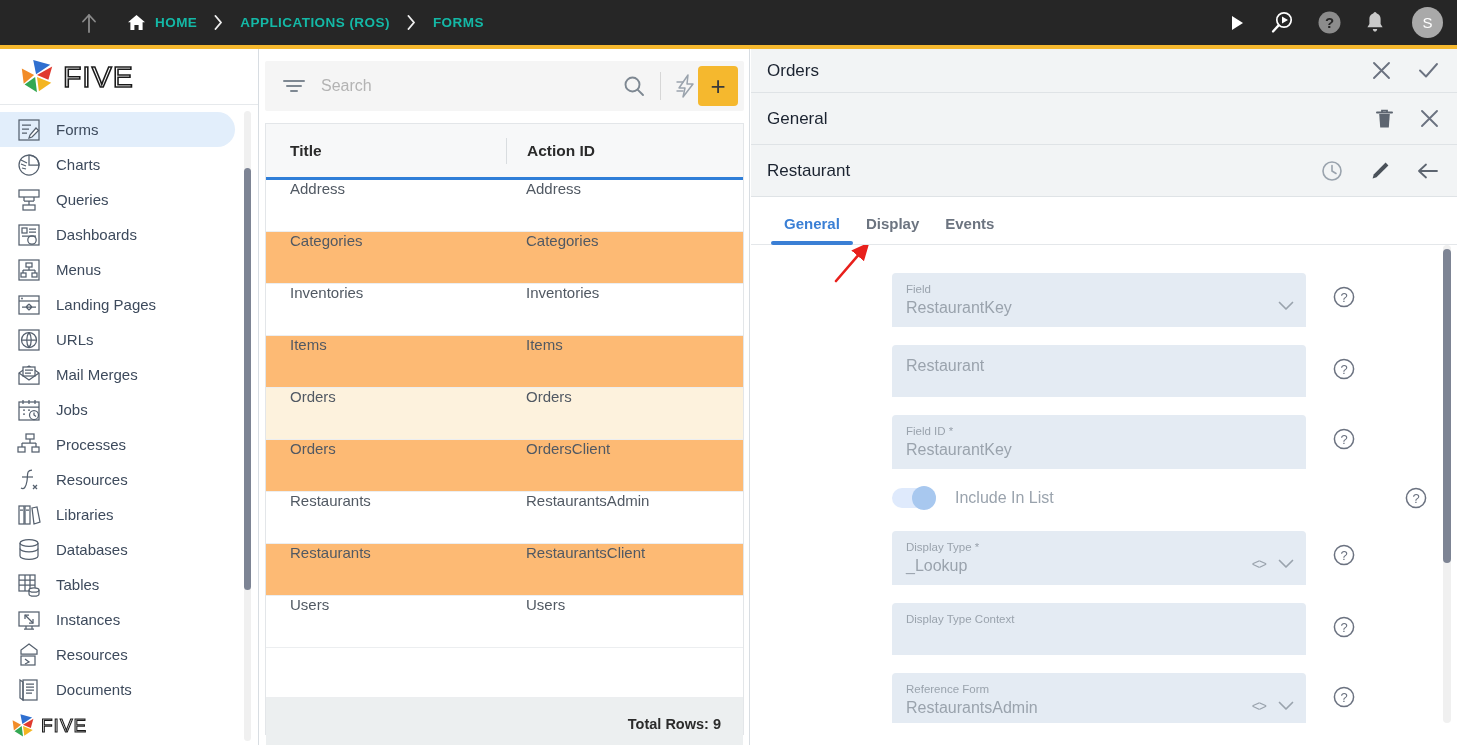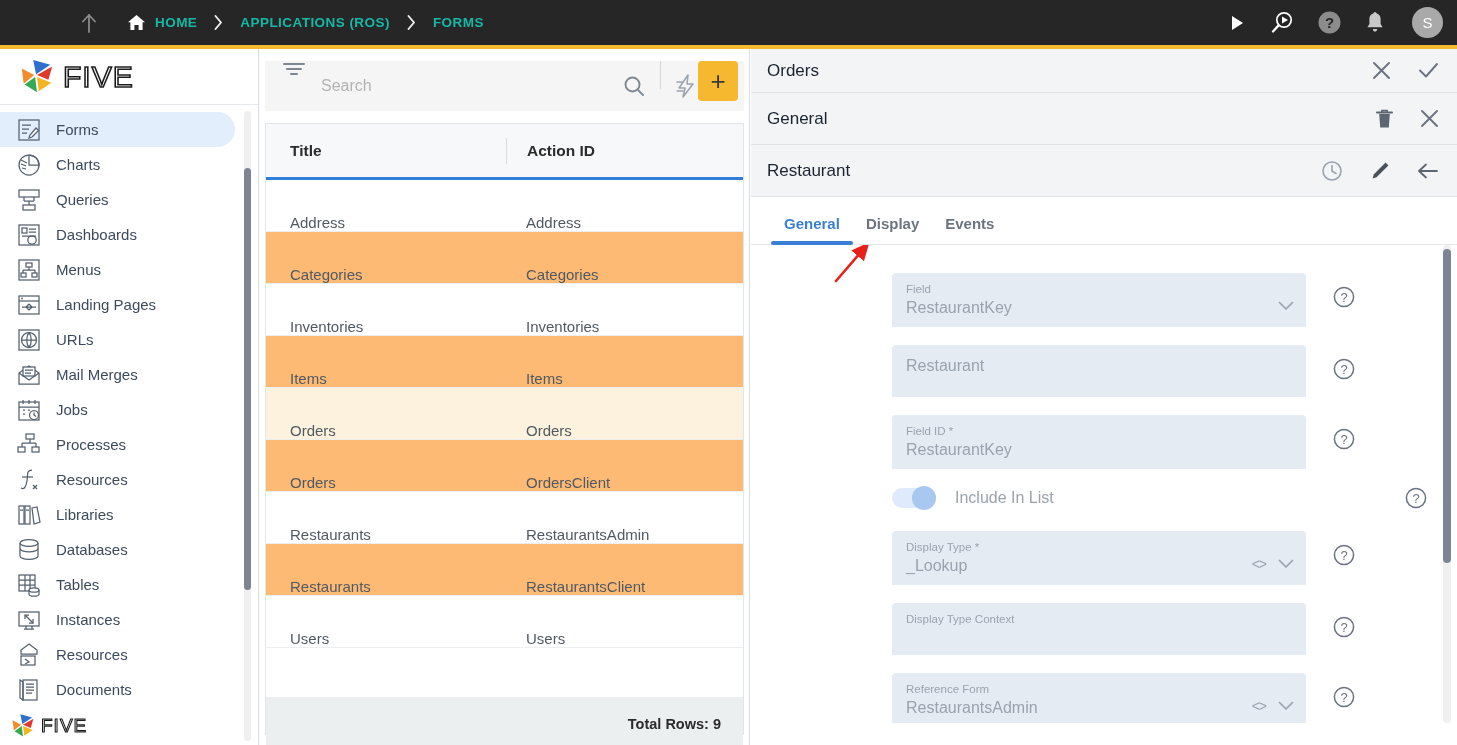--- a/index.html
+++ b/index.html
@@ -67,21 +67,21 @@
     background: #7d8494; border-radius: 4px; }
   .bottom-logo { position: absolute; left: 8px; bottom: 4px; display: flex;
     align-items: center; background: #fff; padding: 2px 4px 2px 2px; }
   .bottom-logo .logo-text { font-size: 19px; -webkit-text-stroke: 1.1px #1a1a1a; margin-left: 5px; }
 
   
   .listpanel { position: absolute; left: 260px; top: 49px; width: 490px;
     height: 696px; background: #fff; border-right: 1px solid #d8dde2; }
   .searchbar {
     margin: 12px 5px 0 5px; height: 50px; background: #f5f5f5;
-    display: flex; border-radius: 2px;
+    display: flex; align-items: center; border-radius: 2px;
   }
   .filter-ico { margin-left: 18px; margin-right: 16px; display: flex; cursor: pointer; }
   .search-input {
     flex: 1; border: none; background: transparent; outline: none;
     font-size: 16px; color: #3d4a5c; font-family: "Liberation Sans", sans-serif;
   }
   .search-input::placeholder { color: #b3b3b3; }
   .sb-divider { width: 1px; height: 28px; background: #d6d6d6; margin: 0 13px; }
   .plusbtn {
     width: 40px; height: 40px; background: #F5B82E; border-radius: 4px;
@@ -89,21 +89,21 @@
     margin-right: 6px; cursor: pointer; color: #3a3a3a; font-size: 26px; font-weight: 300;
   }
   .tablewrap { margin: 12px 5px 0 5px; border: 1px solid #e3e6e9;
     border-bottom: none; height: 612px; position: relative; }
   .thead { height: 56px; display: flex; align-items: center;
     background: #f7f8f9; border-bottom: 3px solid #2f7ed8; }
   .th { font-size: 15.5px; font-weight: 700; color: #2b2b2b; }
   .th.c1 { width: 240px; padding-left: 24px; }
   .th.c2 { padding-left: 20px; border-left: 1px solid #d9dde0; height: 26px;
     display: flex; align-items: center; }
-  .trow { height: 52px; display: flex; align-items: flex-end;
+  .trow { height: 52px; display: flex; align-items: flex-start;
     border-bottom: 1px solid #eceef0; cursor: pointer; }
   .trow.alt { background: #fdba74; }
   .trow.sel { background: #fdf2dd; }
   .td { font-size: 15px; color: #515963; }
   .td.c1 { width: 240px; padding-left: 24px; }
   .td.c2 { padding-left: 20px; }
   .trow.blank { height: 50px; border-bottom: 1px solid #eceef0; }
   .tfoot { height: 52px; background: #eceff0; display: flex;
     align-items: center; justify-content: flex-end; padding-right: 22px; }
   .tfoot span { font-size: 14.5px; font-weight: 700; color: #2b2b2b; }

